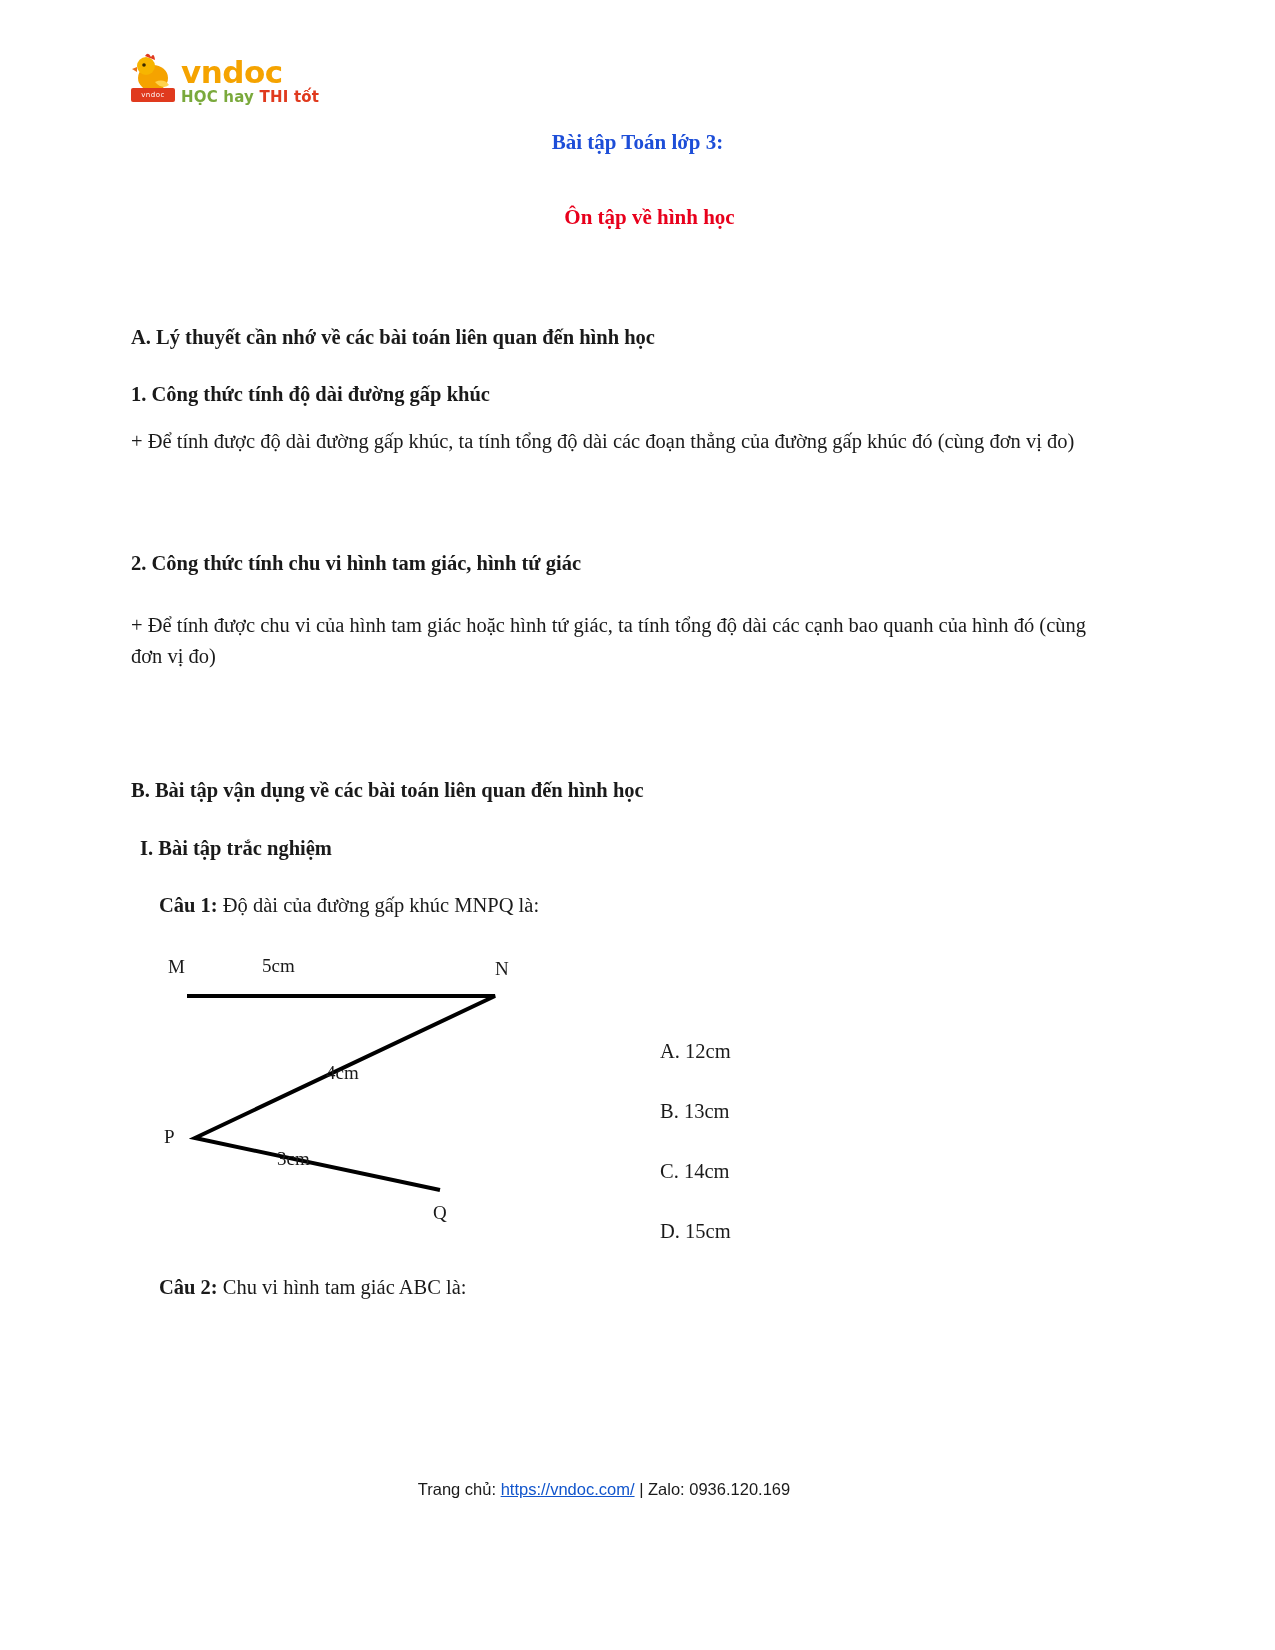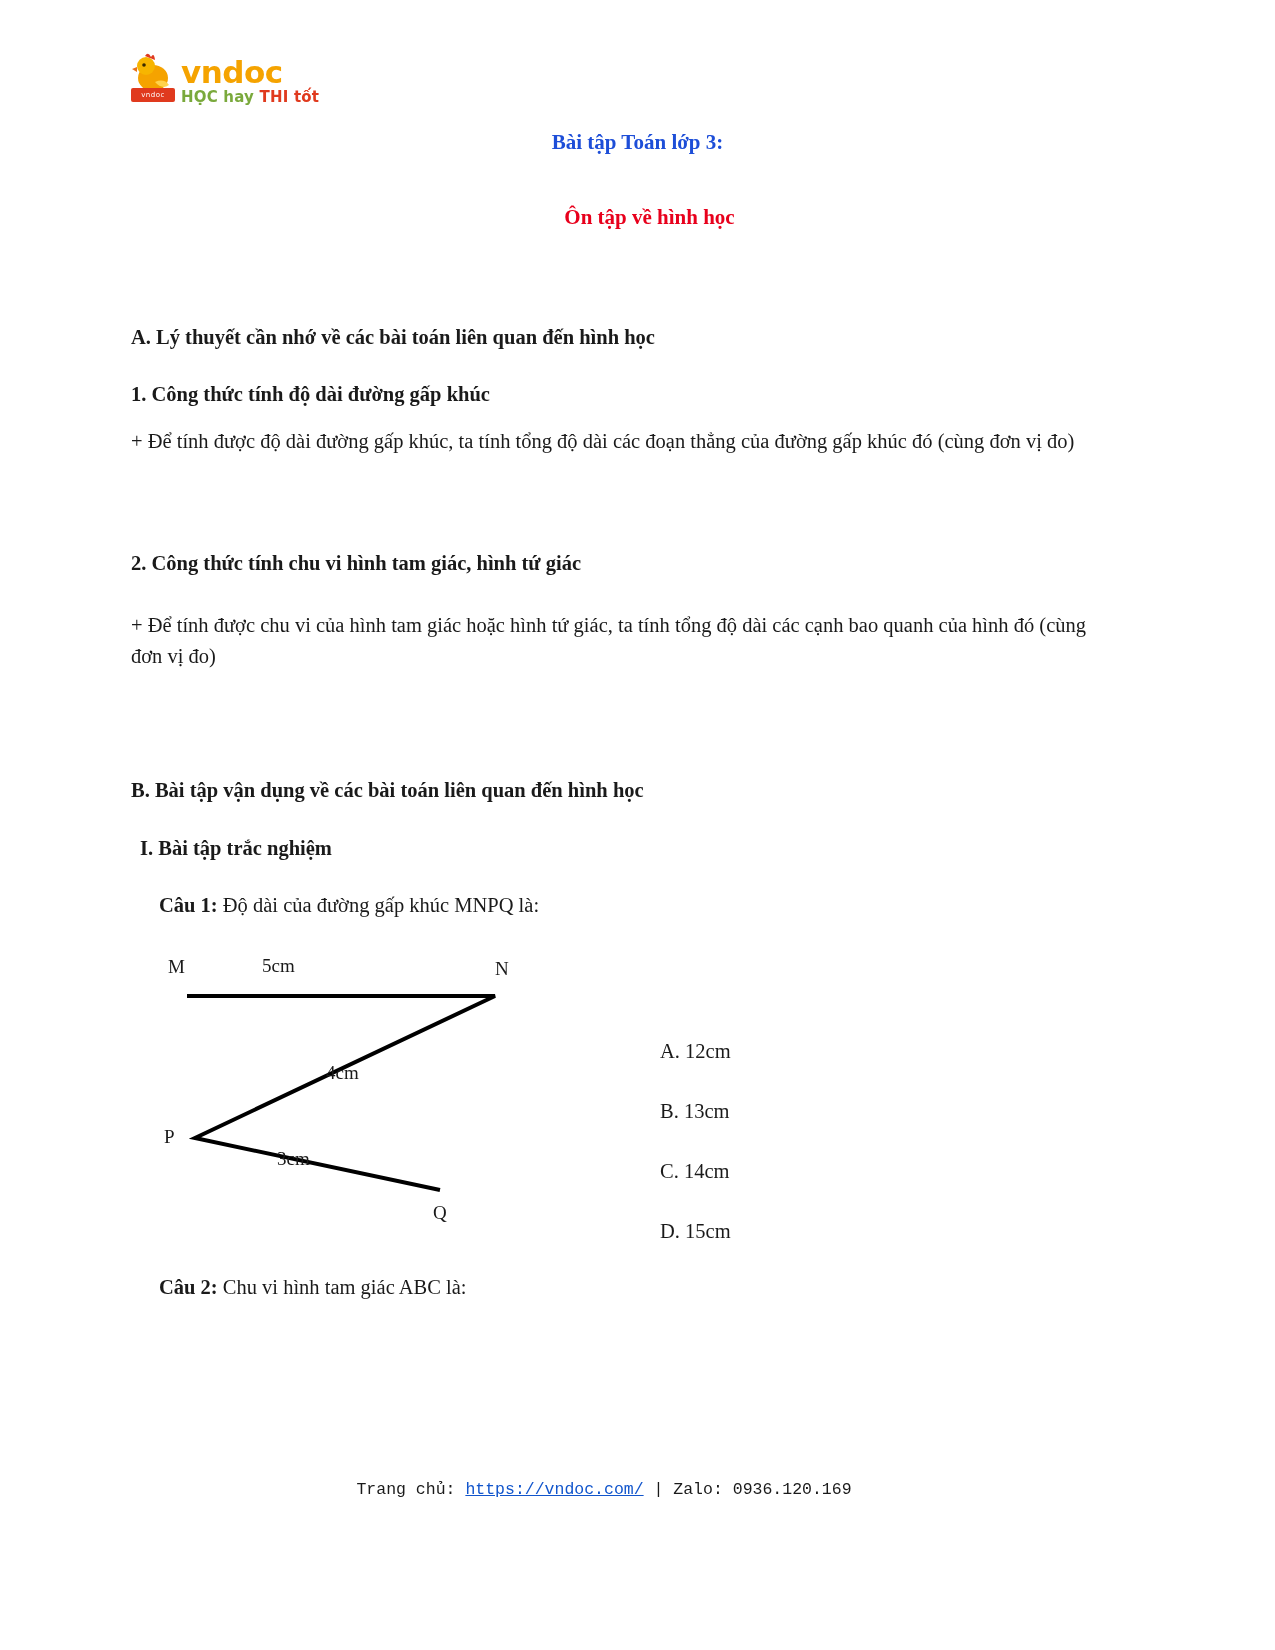--- a/index.html
+++ b/index.html
@@ -121,21 +121,21 @@
   }
 
   
   .footer {
     position: absolute;
     left: 0;
     top: 1480px;
     width: 1208px;
     text-align: center;
     font-size: 16.5px;
-    font-family: Liberation Mono, monospace;
+    font-family: Liberation Sans, sans-serif;
     color: #1a1a1a;
   }
   .footer a {
     color: #1155cc;
     text-decoration: underline;
   }
 </style>
 </head>
 <body>
 

